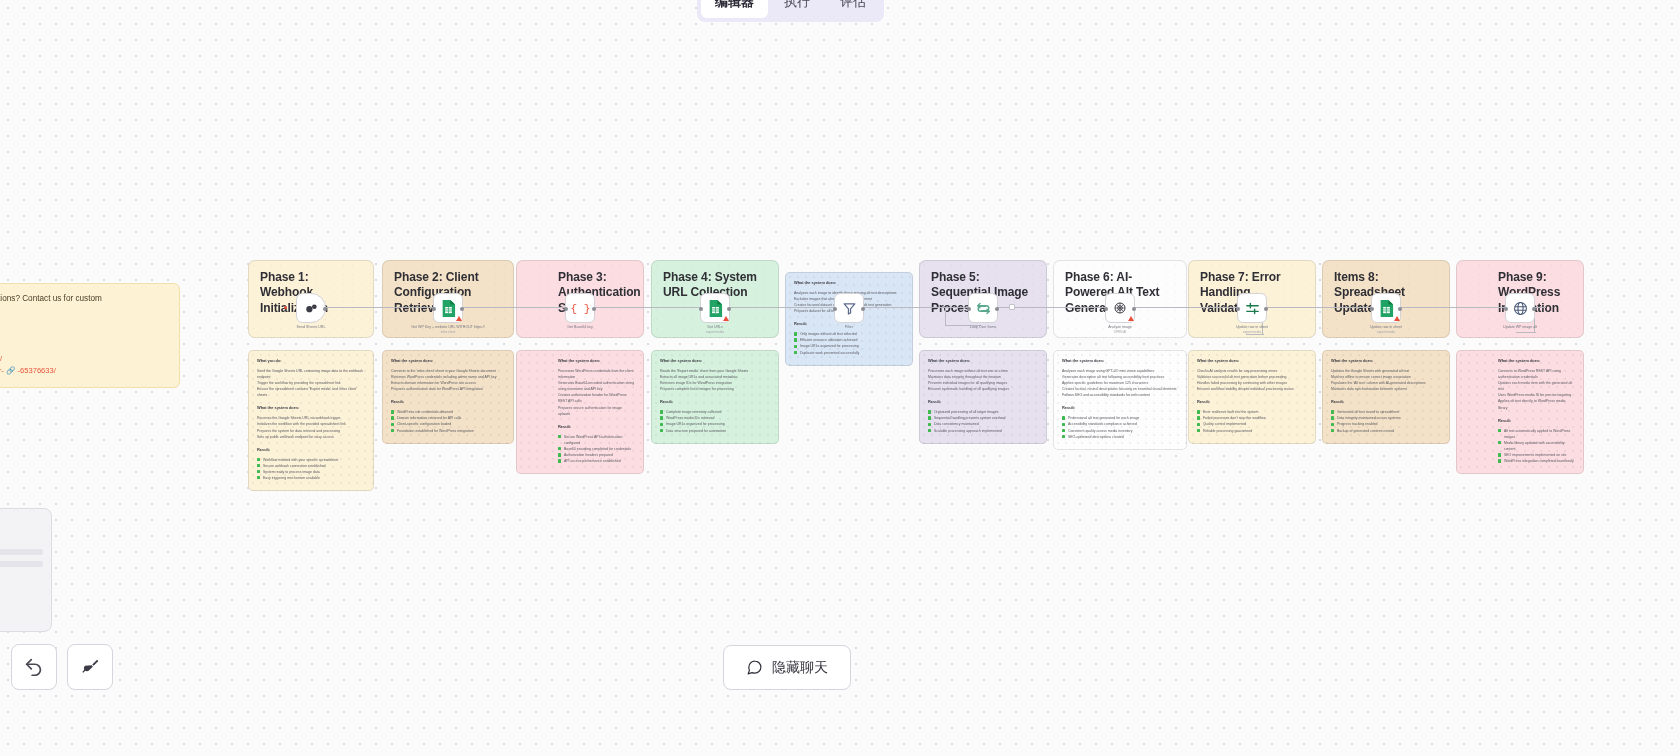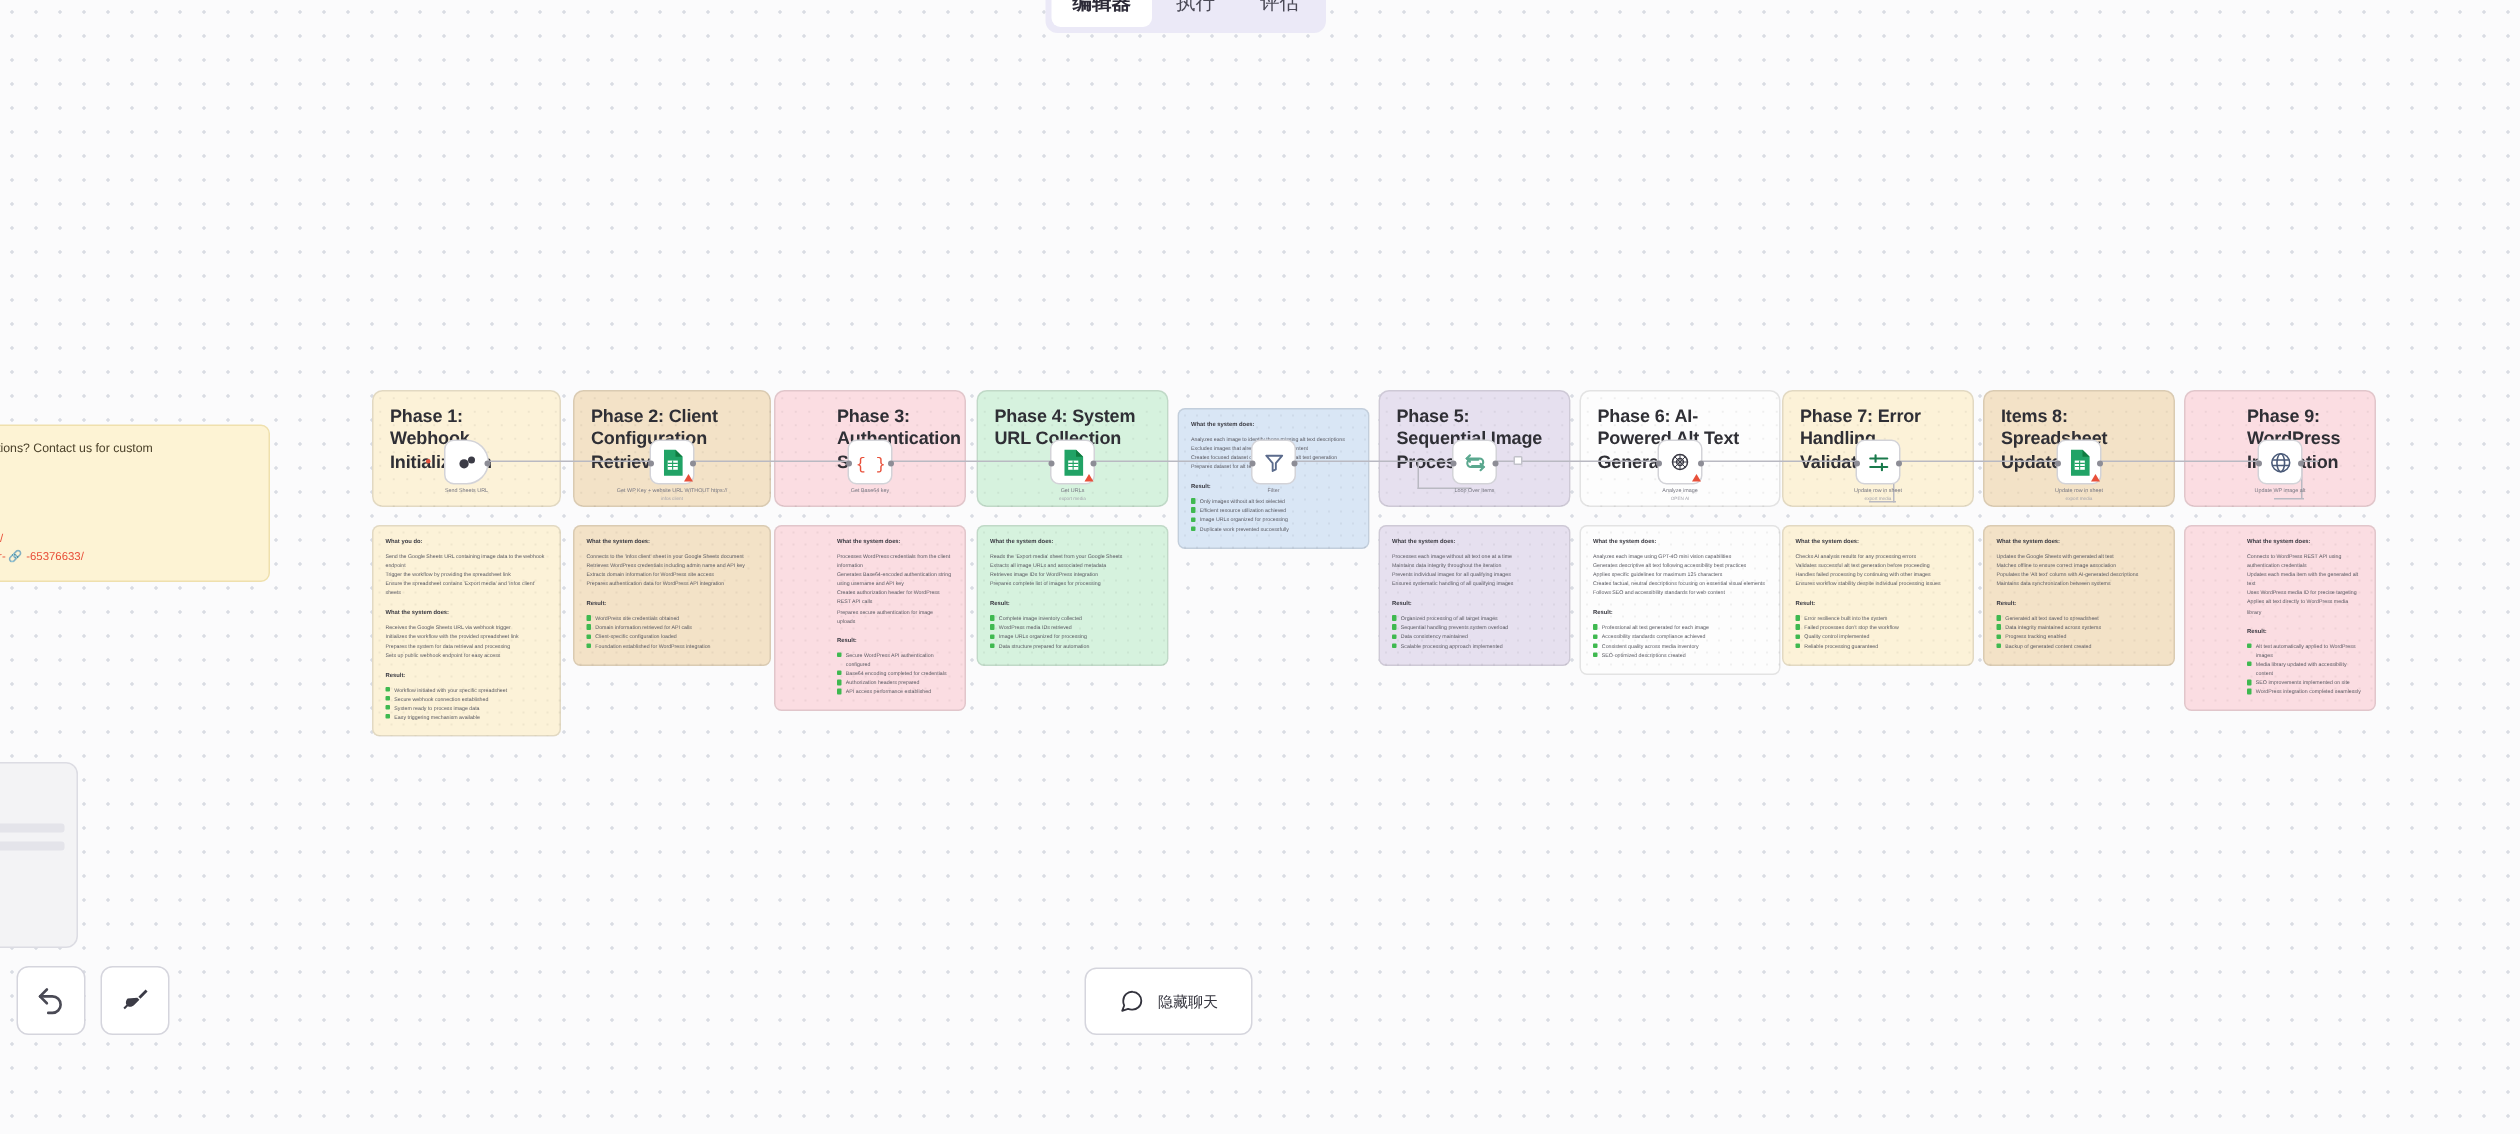--- a/index.html
+++ b/index.html
@@ -154,21 +154,21 @@
   }
   #undo-btn { left: 11px; top: 644px; }
   #clear-btn { left: 67px; top: 644px; }
 
   
   #hide-chat {
     position: absolute; left: 723px; top: 645px;
     height: 45px; padding: 0 22px;
     background: #ffffff; border: 1px solid #d5d5dd; border-radius: 8px;
     display: flex; align-items: center; gap: 9px;
-    font-size: 10px; color: #33333d; z-index: 30;
+    font-size: 14px; color: #33333d; z-index: 30;
   }
 </style>
 </head>
 <body>
 
 <div id="canvas">
 
   <div class="top-tabs">
     <div class="tab active">编辑器</div>
     <div class="tab">执行</div>

